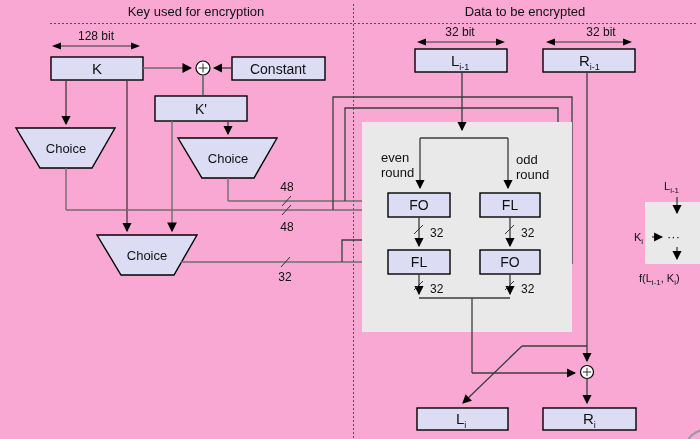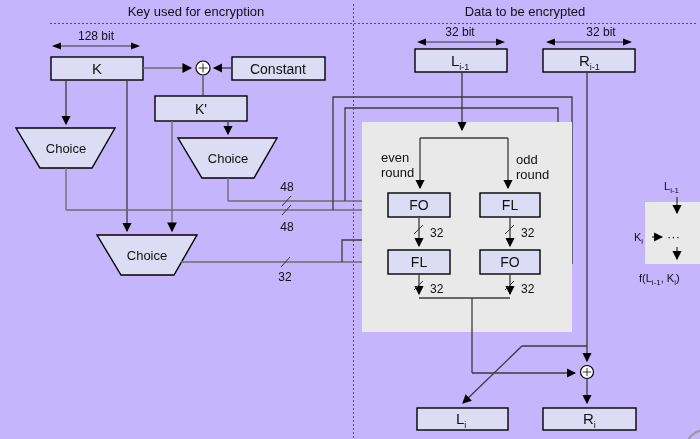--- a/index.html
+++ b/index.html
@@ -1,16 +1,16 @@
 <!DOCTYPE html>
 <html><head>
 <meta charset="utf-8">
 <style>
   html,body{margin:0;padding:0;background:#fff;}
-  #stage{position:relative;width:700px;height:439px;background:#c4b5fd;overflow:hidden;
+  #stage{position:relative;width:700px;height:439px;background:#f9a8d4;overflow:hidden;
          font-family:"Liberation Sans", sans-serif;}
   svg{position:absolute;left:0;top:0;}
   text{fill:#111;font-family:"Liberation Sans", sans-serif;}
   .t13{font-size:13px;}
   .t12{font-size:12px;}
   .t14{font-size:14px;}
   .t15{font-size:15px;}
   .t11{font-size:11px;}
   .sub{font-size:9px;}
   .sub8{font-size:8px;}

